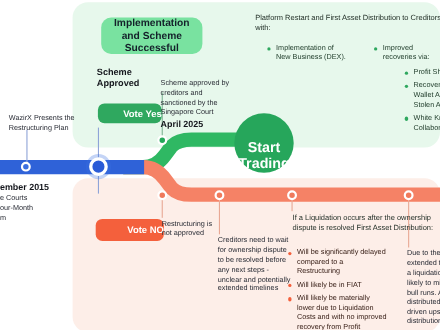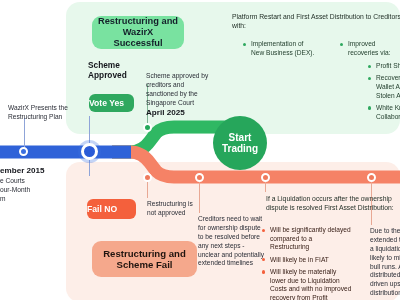--- a/index.html
+++ b/index.html
@@ -36,21 +36,21 @@
   
   .pill{position:absolute;border-radius:9px;display:flex;align-items:center;
         justify-content:center;text-align:center;font-weight:bold;line-height:1.18;}
   #pill-success{left:92px;top:16px;width:92px;height:33px;background:#79e2a0;
                 font-size:9.3px;color:#14202a;padding:0 5px;box-sizing:border-box;}
   #pill-fail{left:92px;top:241px;width:105px;height:36px;background:#f5a88c;
              font-size:9.6px;color:#20140f;padding:0 5px;box-sizing:border-box;}
 
   
   .vote{position:absolute;border-radius:6px;display:flex;align-items:center;
-        justify-content:flex-start;color:#fff;font-weight:bold;font-size:8.6px;}
+        justify-content:flex-end;color:#fff;font-weight:bold;font-size:8.6px;padding-left:13px;}
   #vote-yes{left:89px;top:94px;width:45px;height:18px;background:#2fa85f;}
   #vote-no{left:87px;top:199px;width:49px;height:20px;background:#f4603c;}
 
   
   .kicker{position:absolute;font-weight:bold;font-size:8.3px;line-height:1.25;color:#14161c;}
   #k-approved{left:88px;top:60px;width:70px;}
   #k-not-approved{left:87px;top:176px;width:75px;}
 
   .datehead{position:absolute;font-weight:bold;font-size:8.1px;color:#14161c;}
   #date-april{left:146px;top:61px;margin-top:47px;}
@@ -79,23 +79,23 @@
   ul.green-bl li:before{background:#2fa85f;}
   ul.coral-bl li{color:#3a2119;}
   ul.coral-bl li:before{background:#f4603c;}
 
   #bl-impl{left:243px;top:40px;width:72px;}
   #bl-improved{left:340px;top:40px;width:62px;}
   #bl-sub{left:368px;top:62px;width:72px;}
   #bl-liq{left:262px;top:226px;width:90px;}
 
   
-  #start-trading{position:absolute;left:213px;top:116px;width:54px;height:54px;
-    border-radius:50%;background:#26a65b;color:#ffffff;display:flex;align-items:center;
-    justify-content:center;text-align:center;font-weight:bold;font-size:10px;
+  #start-trading{position:absolute;left:213px;top:103px;width:54px;height:54px;
+    border-radius:50%;background:#26a65b;color:#ffffff;display:flex;align-items:flex-end;
+    justify-content:center;text-align:center;font-weight:bold;font-size:13px;
     line-height:1.15;}
 </style>
 </head>
 <body>
 
 <div id="stage">
 
   <div class="panel" id="panel-success"></div>
   <div class="panel" id="panel-fail"></div>
 
@@ -123,21 +123,21 @@
   <div class="node sm" style="left:143px; top:173px; background:#ef7a5c;"></div>
   <div class="node sm" style="left:195px; top:173px; background:#ef7a5c;"></div>
   <div class="node sm" style="left:261px; top:173px; background:#ef7a5c;"></div>
   <div class="node sm" style="left:367px; top:173px; background:#ef7a5c;"></div>
 
   <div id="start-trading">
     <span>Start Trading</span>
   </div>
 
   <div class="pill" id="pill-success">
-    <span>Restructuring and WazirX Successful</span>
+    <span>Implementation and Scheme Successful</span>
   </div>
 
   <div class="kicker" id="k-approved">Scheme Approved</div>
 
   <div class="vote" id="vote-yes">
     <span>Vote Yes</span>
   </div>
 
   <div class="datehead" id="date-april">April 2025</div>
   <div class="copy" id="copy-april">Scheme approved by creditors and sanctioned by the Singapore Court</div>
@@ -159,21 +159,21 @@
   </ul>
 
   <div class="copy" id="copy-wazirx">WazirX Presents the Restructuring Plan</div>
   <div class="datehead" id="date-dec">ember 2015</div>
   <div class="copy" id="copy-dec" style="white-space:pre-line;">e Courts
 our-Month
 m</div>
 
 
   <div class="vote" id="vote-no">
-    <span>Fail NO</span>
+    <span>Vote NO</span>
   </div>
 
   <div class="copy" id="copy-restructure-not">Restructuring is not approved</div>
   <div class="copy" id="copy-creditors-wait">Creditors need to wait for ownership dispute to be resolved before any next steps - unclear and potentially extended timelines</div>
 
   <div class="lead" id="lead-liquidation">If a Liquidation occurs after the ownership dispute is resolved First Asset Distribution:</div>
 
   <ul class="bl coral-bl" id="bl-liq">
     <li>Will be significantly delayed compared to a Restructuring</li>
     <li>Will likely be in FIAT</li>
@@ -182,17 +182,14 @@
 
   <div class="copy" id="copy-due-to" style="white-space:pre-line;">Due to the
 extended ti
 a liquidatio
 likely to mi
 bull runs. A
 distributed,
 driven upsi
 distribution</div>
 
-  <div class="pill" id="pill-fail">
-    <span>Restructuring and Scheme Fail</span>
-  </div>
 
 </div>
 
 </body></html>

